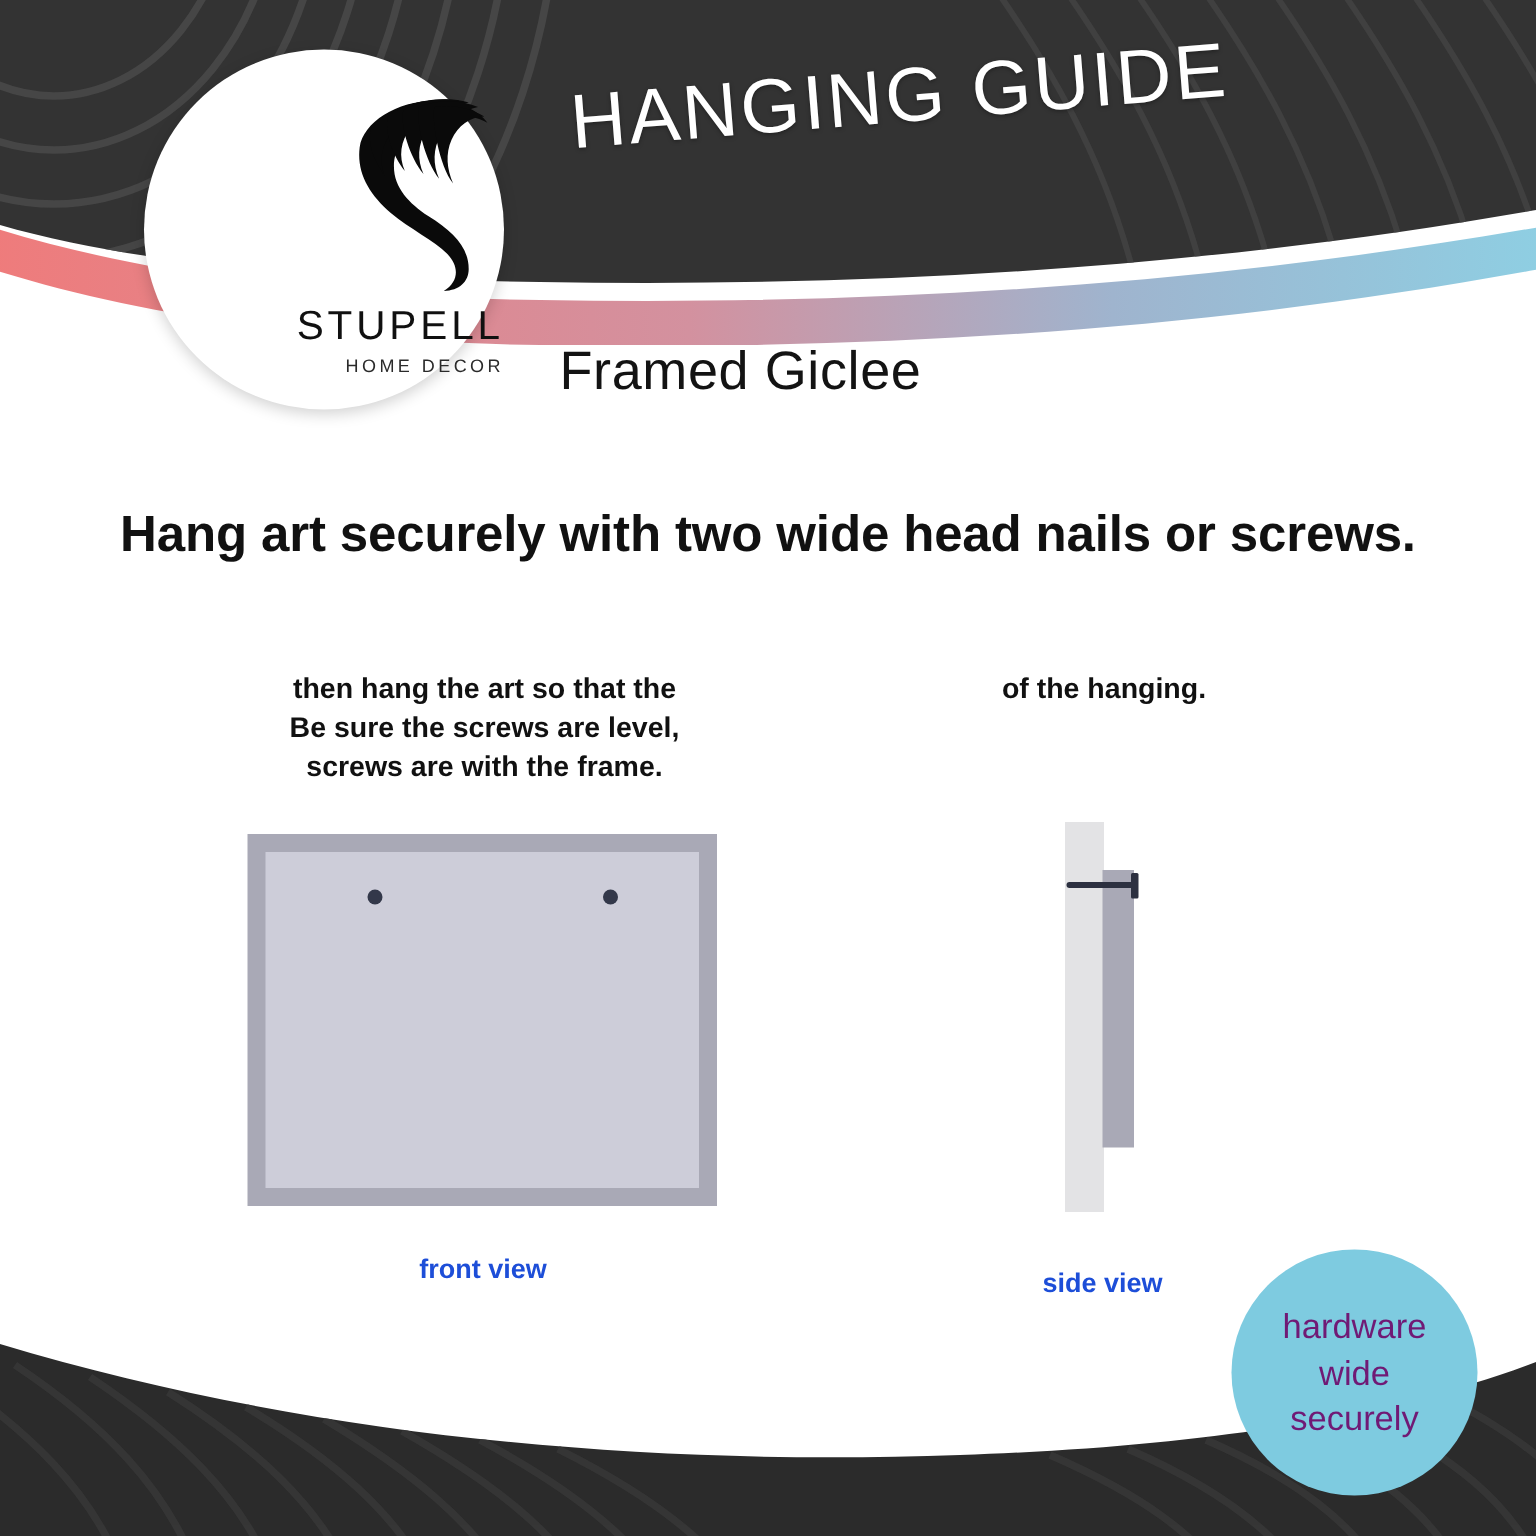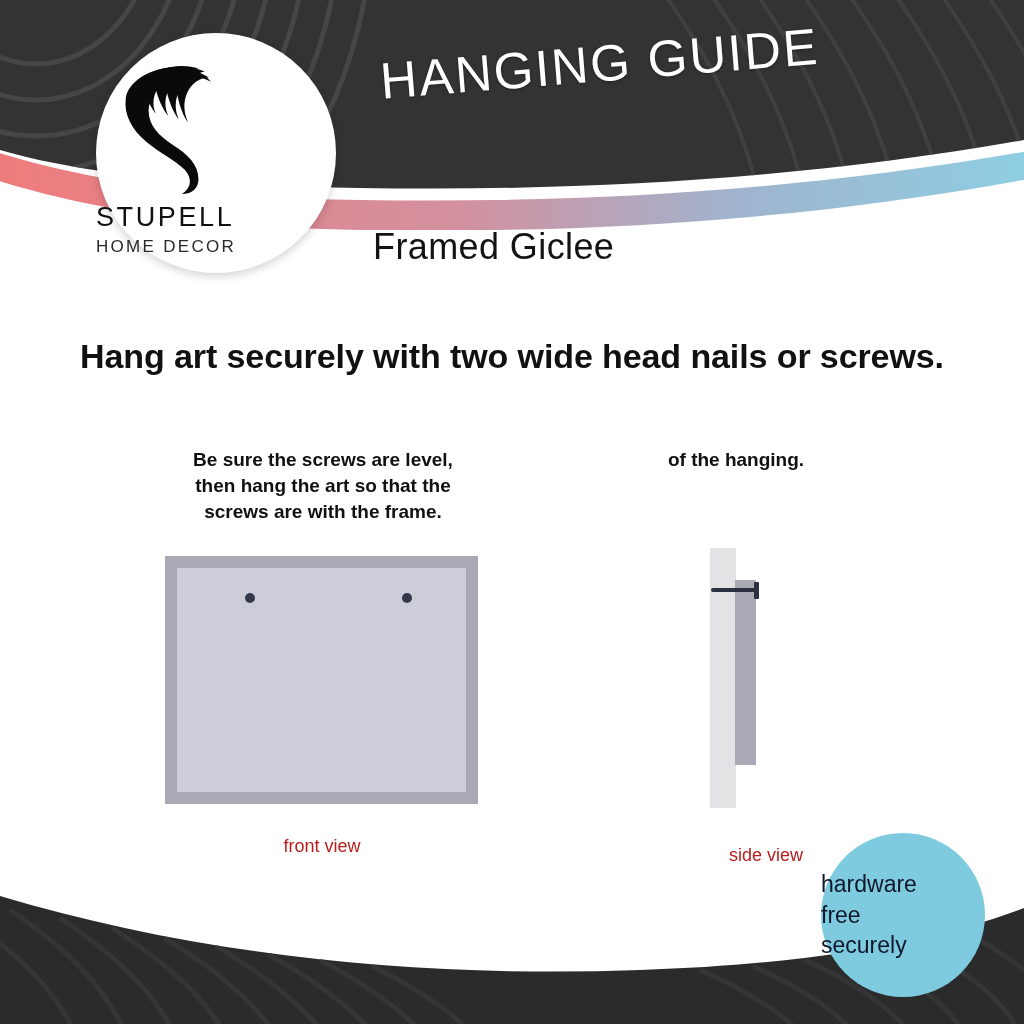--- a/index.html
+++ b/index.html
@@ -33,38 +33,38 @@
     position: absolute;
     left: 96px;
     top: 33px;
     width: 240px;
     height: 240px;
     border-radius: 50%;
     background: #ffffff;
     box-shadow: 0 3px 10px rgba(0,0,0,0.18);
     display: flex;
     flex-direction: column;
-    align-items: flex-start;
+    align-items: flex-end;
     justify-content: flex-start;
   }
   .logo-mark {
     width: 126px;
     height: 135px;
     margin-top: 28px;
   }
   .logo-name {
     font-size: 27px;
     letter-spacing: 2.6px;
     color: #101010;
     font-weight: 400;
     margin-top: 8px;
     line-height: 1;
   }
   .logo-sub {
-    font-size: 17px;
+    font-size: 12px;
     letter-spacing: 2.3px;
     color: #2a2a2a;
     font-weight: 400;
     margin-top: 7px;
     line-height: 1;
   }
 
   
   .guide-title {
     position: absolute;
@@ -186,25 +186,25 @@
     height: 17px;
     background: #2c3040;
     border-radius: 1px;
   }
 
   
   .view-label {
     position: absolute;
     text-align: center;
     font-size: 18px;
-    font-weight: 400;
-    color: #b91c1c;
+    font-weight: 700;
+    color: #1d4ed8;
   }
   .view-label-front { left: 171px; top: 836px; width: 302px; }
-  .view-label-side  { left: 686px; top: 845px; width: 160px; }
+  .view-label-side  { left: 655px; top: 845px; width: 160px; }
 
   
   .footer-band {
     position: absolute;
     left: 0;
     bottom: 0;
     width: 1024px;
     height: 150px;
     overflow: hidden;
     pointer-events: none;
@@ -215,23 +215,23 @@
   .blue-badge {
     position: absolute;
     left: 821px;
     top: 833px;
     width: 164px;
     height: 164px;
     border-radius: 50%;
     background: #7ecbe0;
     display: flex;
     flex-direction: column;
-    align-items: flex-start;
+    align-items: center;
     justify-content: center;
-    color: #0f172a;
+    color: #701a75;
     font-size: 23px;
     line-height: 1.34;
     text-align: center;
     z-index: 5;
   }
   .blue-badge span { display: block; }
 </style>
 </head>
 <body>
 
@@ -299,22 +299,22 @@
     </svg>
     <div class="logo-name">STUPELL</div>
     <div class="logo-sub">HOME DECOR</div>
   </div>
 
   <div class="product-type">Framed Giclee</div>
 
   <div class="main-instruction">Hang art securely with two wide head nails or screws.</div>
 
   <div class="caption caption-front">
+    <div>then hang the art so that the</div>
     <div>Be sure the screws are level,</div>
-    <div>then hang the art so that the</div>
     <div>screws are with the frame.</div>
   </div>
 
   <div class="caption caption-side">
     <div>of the hanging.</div>
   </div>
 
   <div class="front-frame">
     <div class="front-frame-inner">
       <div class="screw-dot left"></div>
@@ -355,17 +355,17 @@
         <path d="M804,86 C864,112 904,142 924,180"></path>
         <path d="M856,78 C916,104 956,136 976,178"></path>
         <path d="M908,68 C968,96 1008,128 1028,174"></path>
         <path d="M960,56 C1020,86 1060,120 1080,170"></path>
       </g>
     </svg>
   </div>
 
   <div class="blue-badge">
     <span>hardware</span>
-    <span>free</span>
+    <span>wide</span>
     <span>securely</span>
   </div>
 
 </div>
 
 </body></html>

